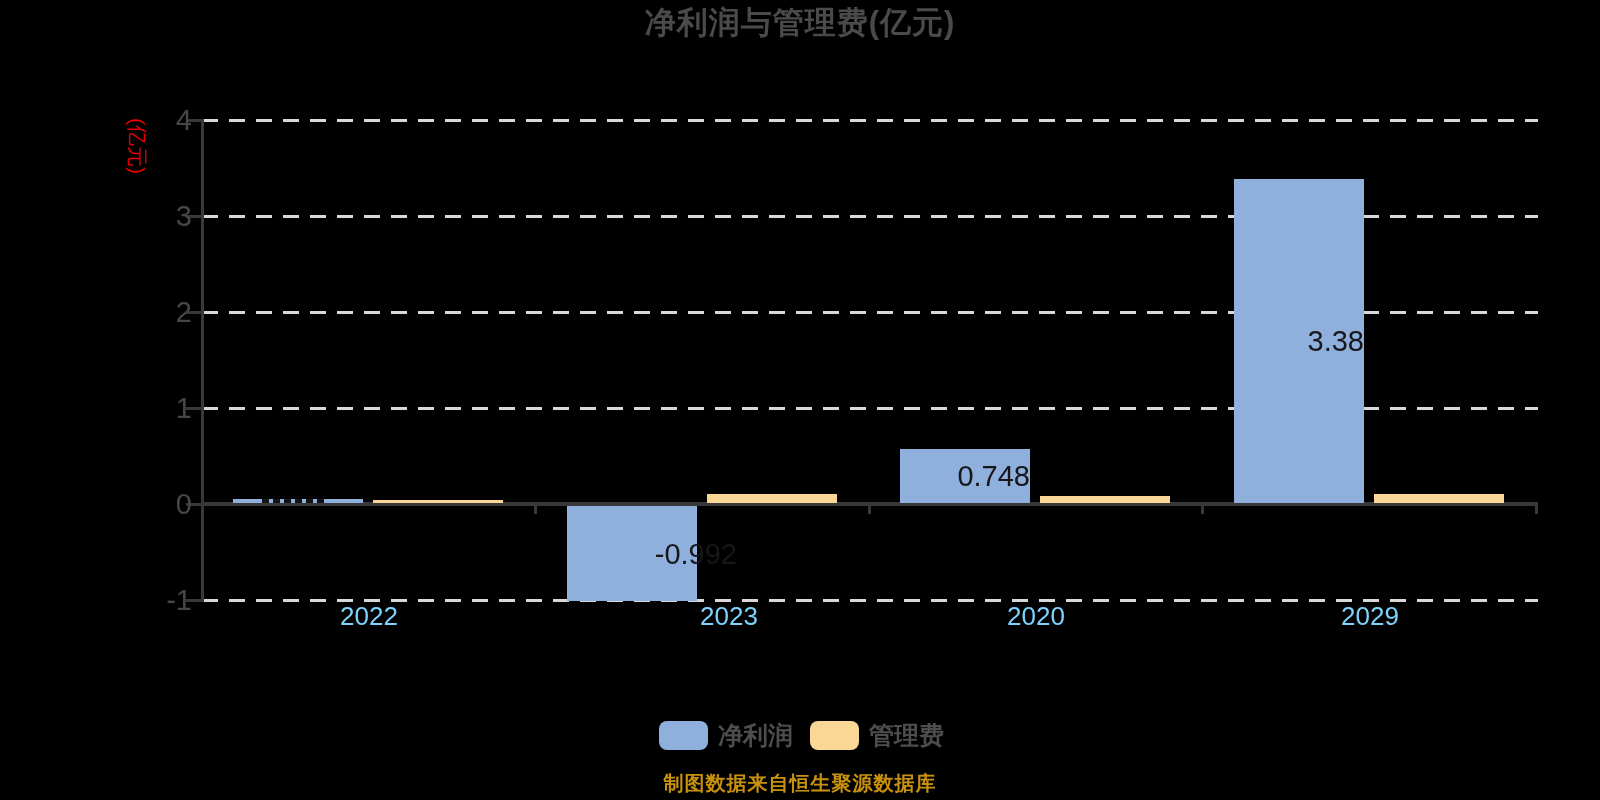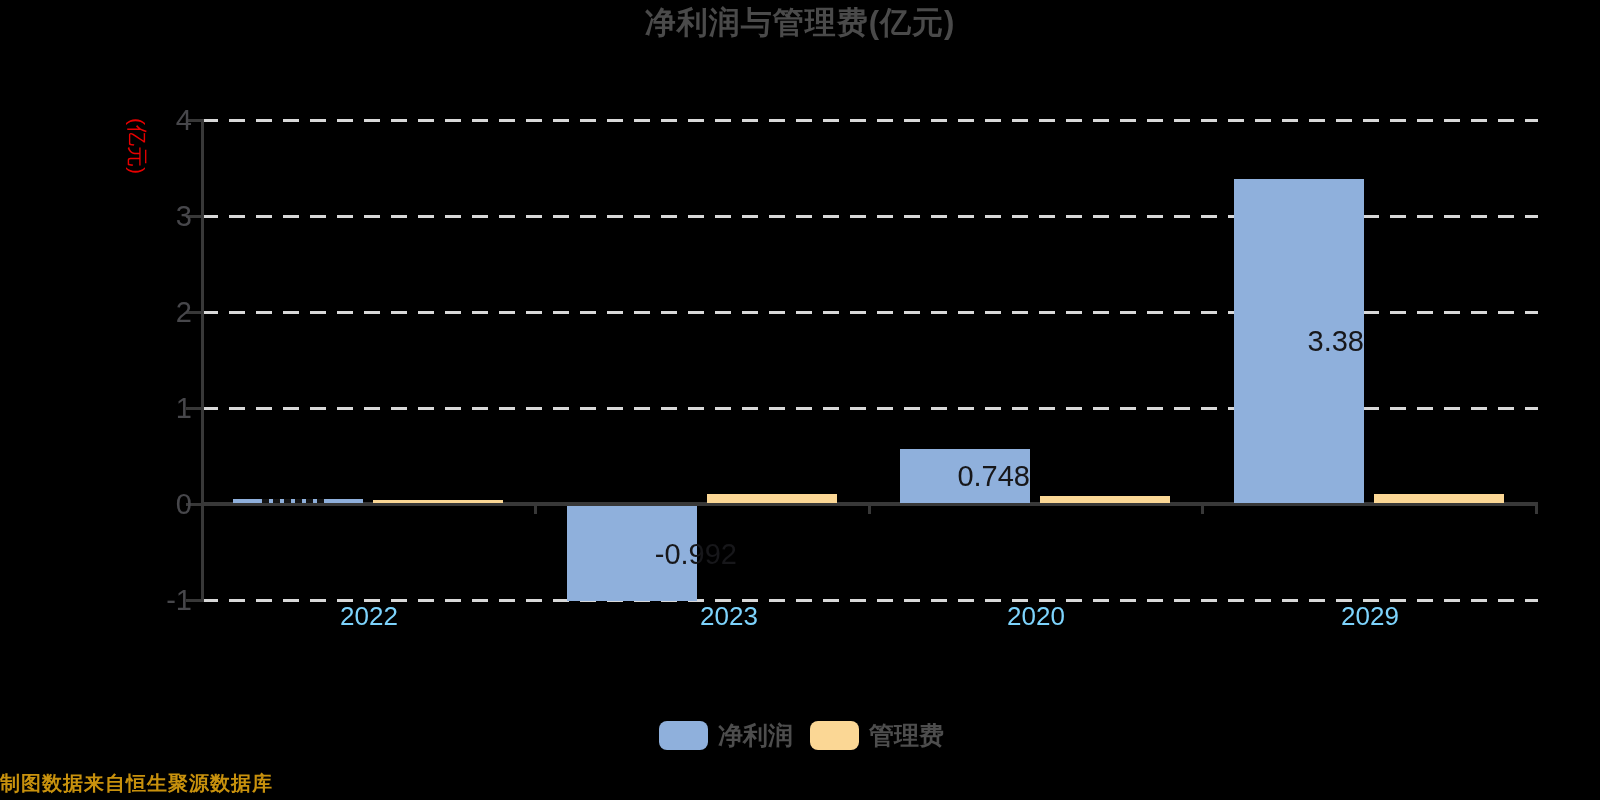--- a/index.html
+++ b/index.html
@@ -49,20 +49,21 @@
   .dash-artifact {
     background: repeating-linear-gradient(90deg, #131313 0 7px, transparent 7px 11px);
   }
   .legend-swatch { width: 49px; height: 29px; border-radius: 8px; }
   .legend-label {
     height: 32px; line-height: 32px; font-size: 25px;
     font-weight: 700; color: #4d4d4d;
   }
   #source-note {
     top: 770px; left: 0; width: 1600px;
+    text-align: center;
     font-size: 20px; font-weight: 700;
     color: #c8910d;
     letter-spacing: 1px;
   }
 </style>
 </head>
 <body>
 
 <div id="canvas">
   <div id="chart-title" class="abs">净利润与管理费(亿元)</div>

